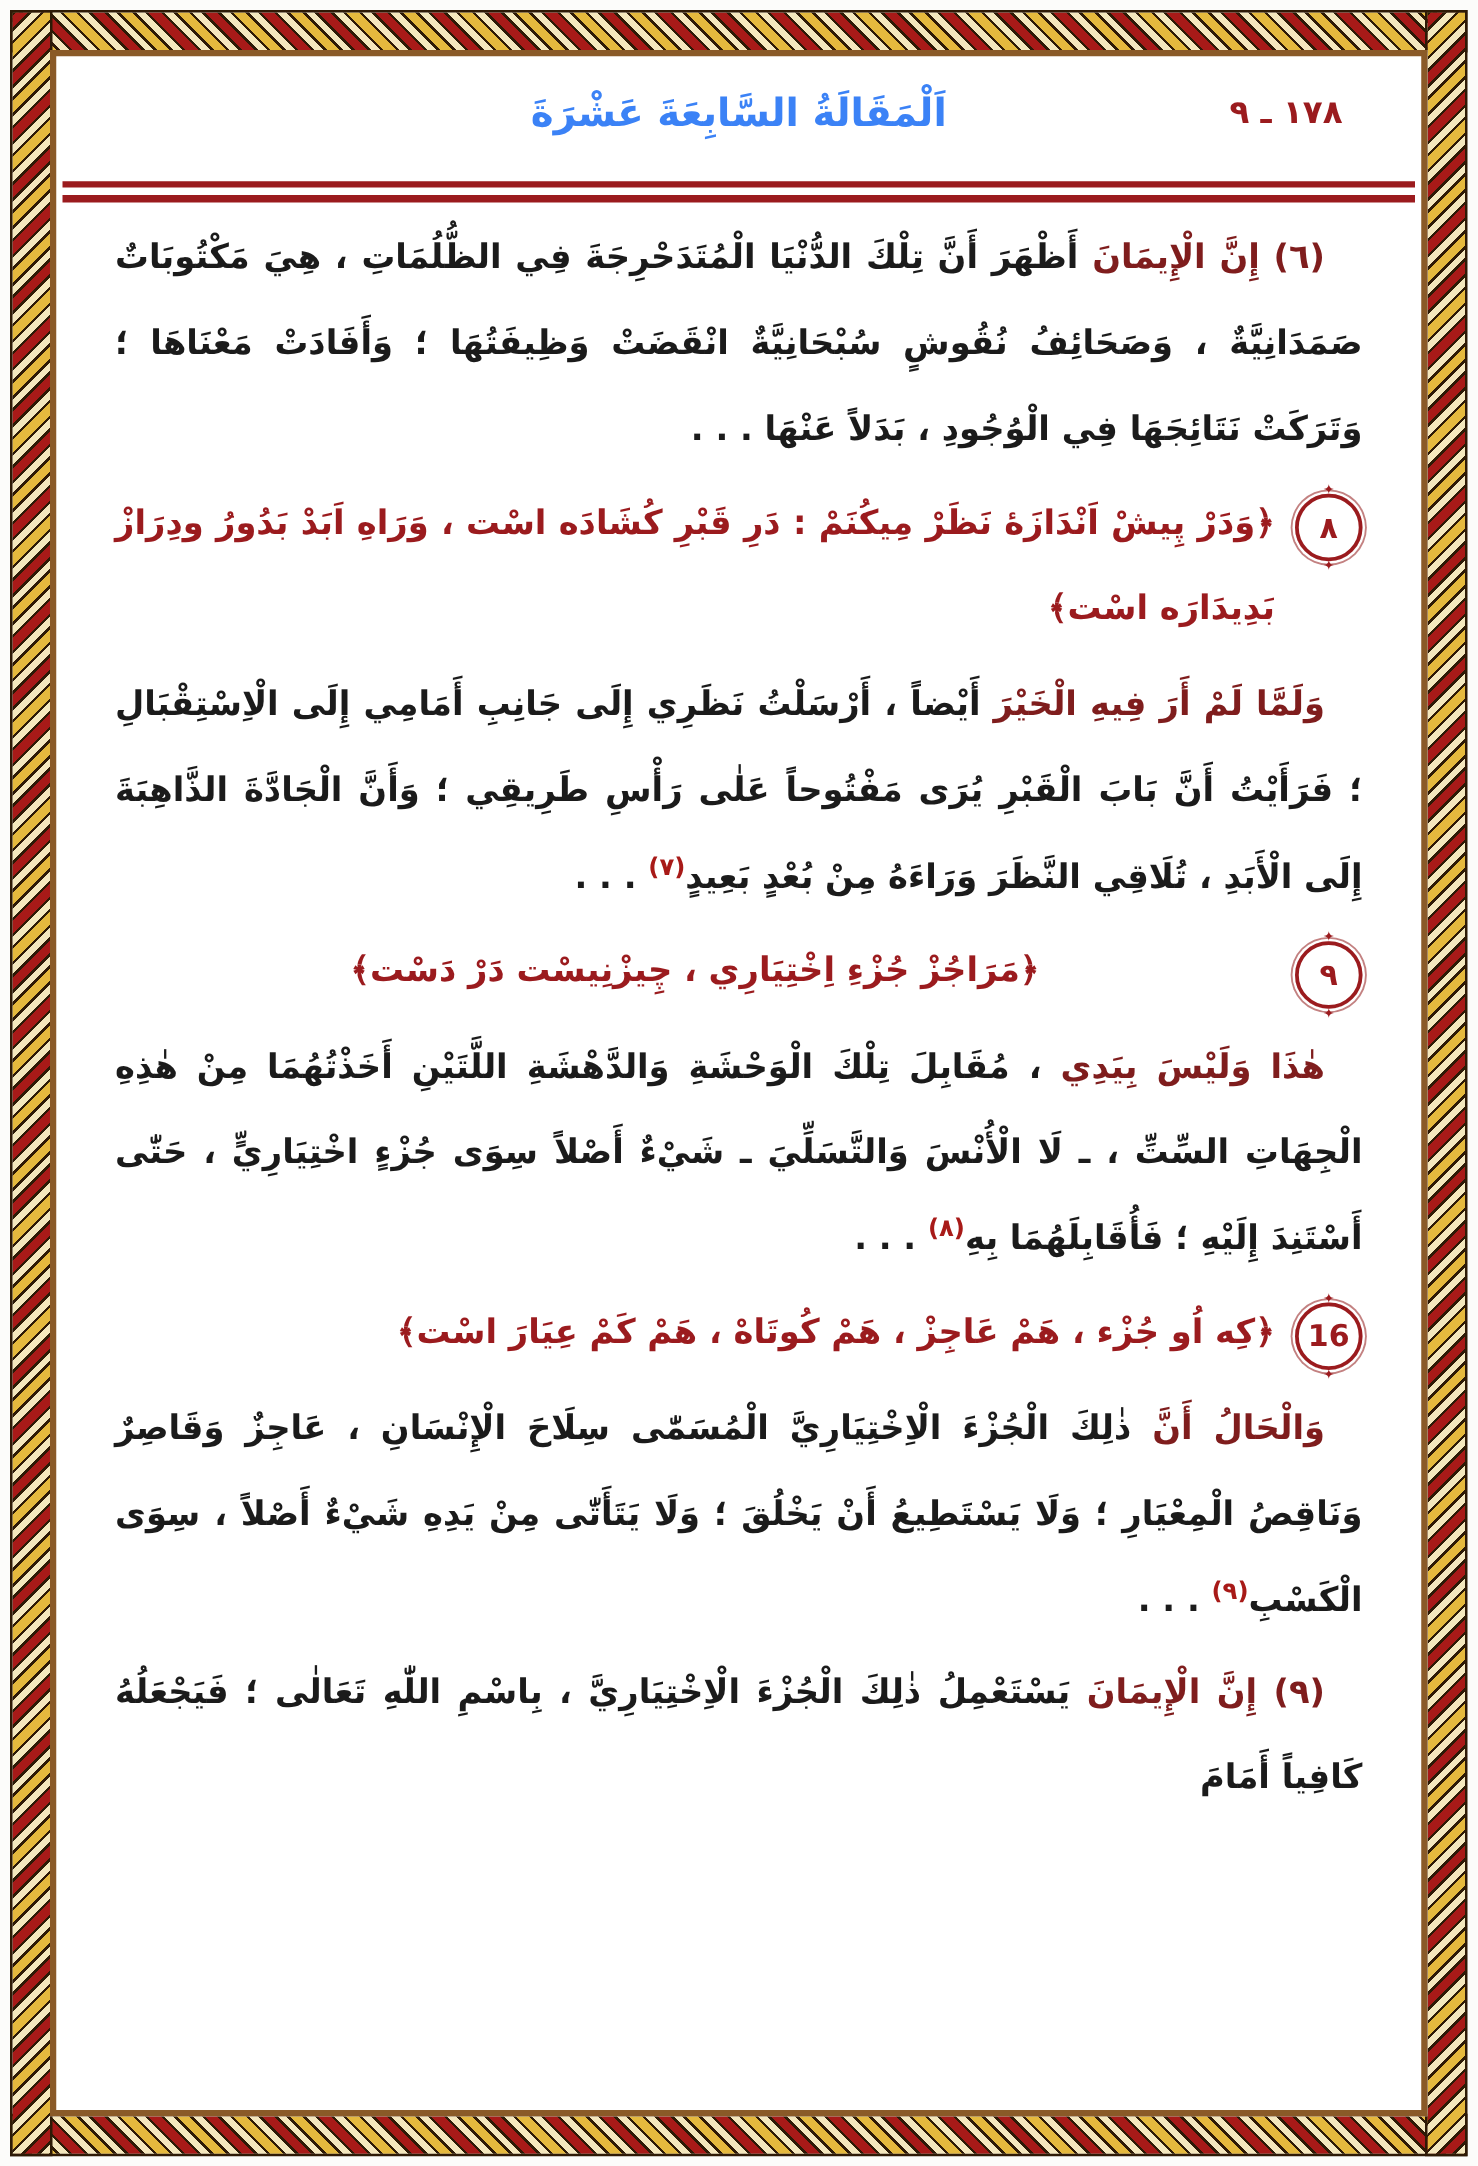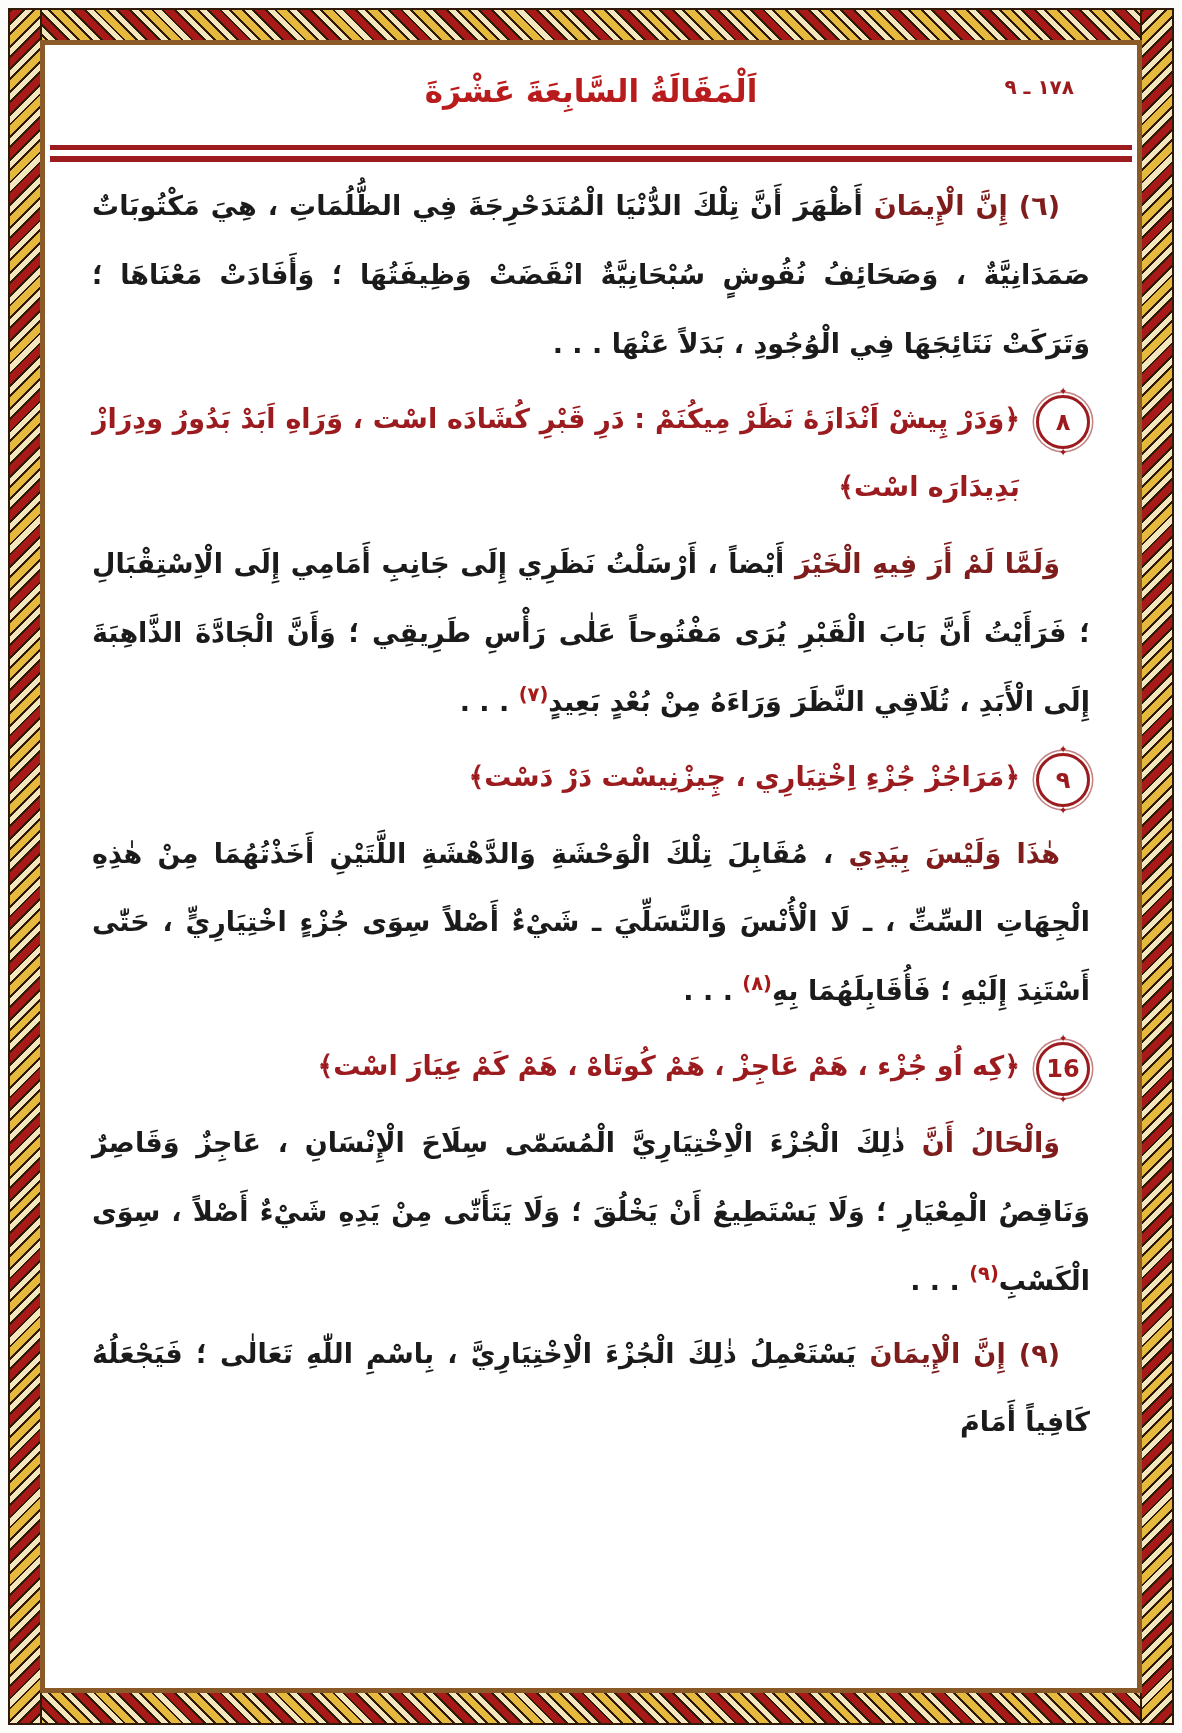--- a/index.html
+++ b/index.html
@@ -25,42 +25,42 @@
       #f4e7bd 11px 16px,#2e1a06 16px 18px,
       #e5b93e 18px 25px,#2e1a06 25px 27px,#f4e7bd 27px 32px);
   }
   .b-top{top:8px;} .b-bottom{bottom:8px;} .b-left{left:8px;} .b-right{right:8px;}
   .inner-edge{position:absolute;inset:40px;border:5px solid #8a5a28;background:#ffffff;}
 
   
   .content{position:absolute;inset:47px 50px;background:#ffffff;}
   .header{position:relative;margin-top:26px;height:58px;}
   .title{
-    text-align:center;color:#b91c1c;font-weight:bold;font-size:31px;letter-spacing:1px;
+    text-align:center;color:#3b82f6;font-weight:bold;font-size:31px;letter-spacing:1px;
   }
   .page-num{
-    position:absolute;right:58px;top:2px;color:#9b1b1e;font-weight:bold;font-size:20px;
+    position:absolute;right:58px;top:2px;color:#9b1b1e;font-weight:bold;font-size:26px;
   }
   .rules{margin-top:14px;}
   .rule{height:5px;background:#9b1b1e;border:0;margin:0 0 6px 0;}
   .rule:last-child{height:6px;margin-bottom:0;}
 
   .text-wrap{
     padding:10px 42px 0 42px;
     direction:rtl;text-align:justify;
     font-size:27px;font-weight:bold;line-height:2.55;color:#1b1b1b;
   }
   .para{margin:0 0 4px 0;}
   .para.indent{text-indent:30px;}
   .seg-red{color:#7f1d1d;}
   .seg-black{color:#1b1b1b;}
   .seg-note{color:#a81a18;font-size:0.72em;vertical-align:super;line-height:0;}
 
   .verse{display:flex;align-items:flex-start;gap:16px;margin:6px 0 8px 0;}
-  .verse-text{flex:1;color:#9b1b1e;}
+  .verse-text{flex:1;color:#9b1b1e;text-align:center;}
   .verse.verse-long .verse-text{text-align:justify;}
   .num-circle{
     flex:0 0 auto;width:48px;height:48px;margin-top:10px;
     border:3px solid #9b1b1e;border-radius:50%;
     box-shadow:0 0 0 2px #fff,0 0 0 3.5px #c38181;
     display:flex;align-items:center;justify-content:center;
     color:#9b1b1e;font-size:24px;font-weight:bold;line-height:1;
     position:relative;
   }
   .num-circle::before,.num-circle::after{

